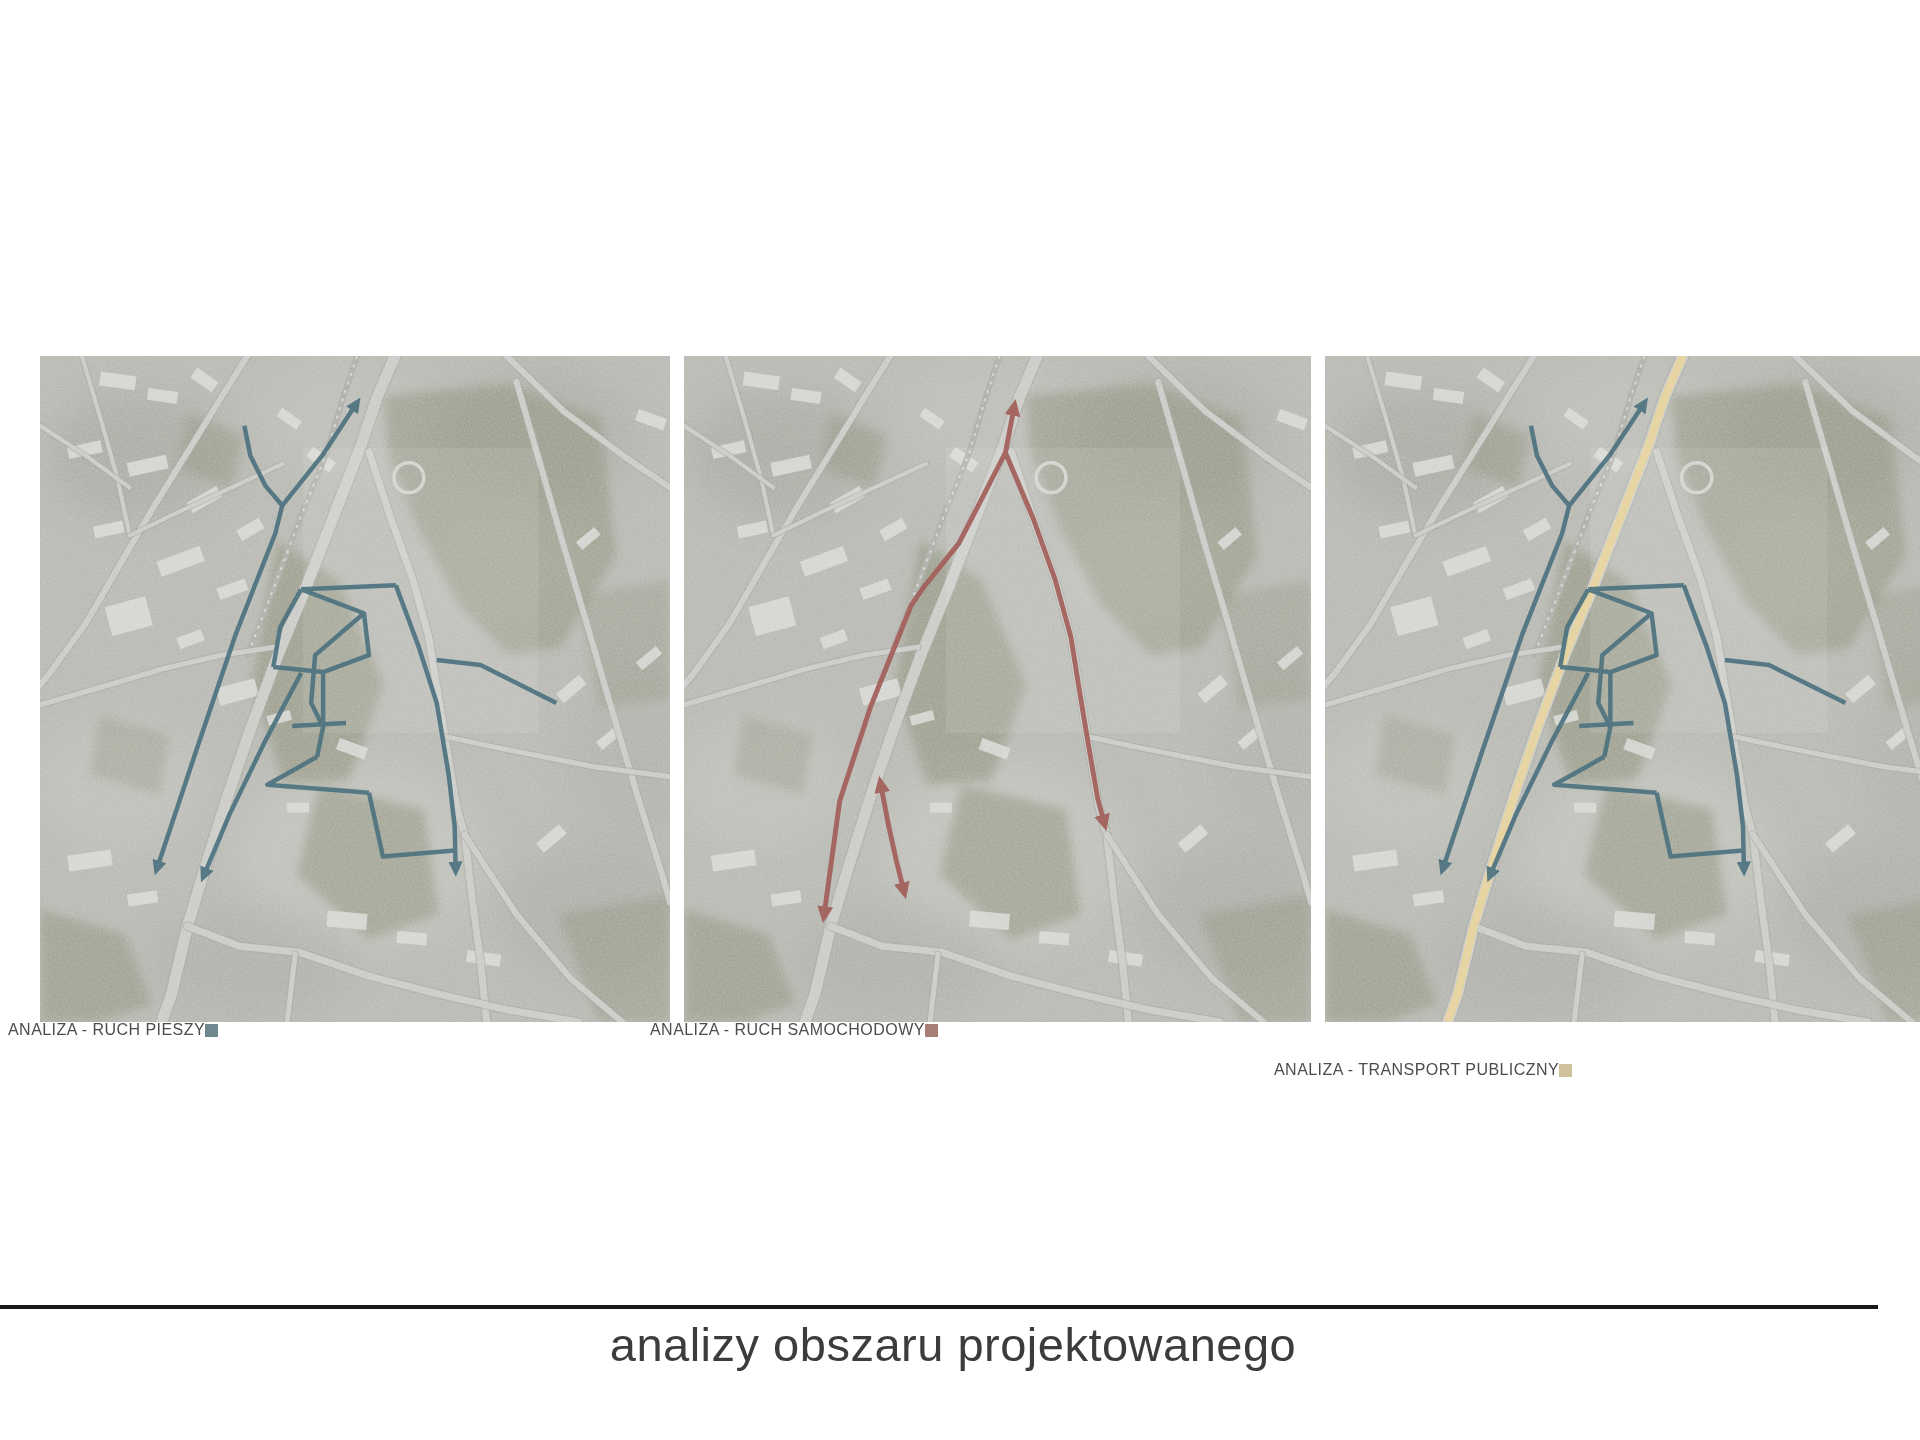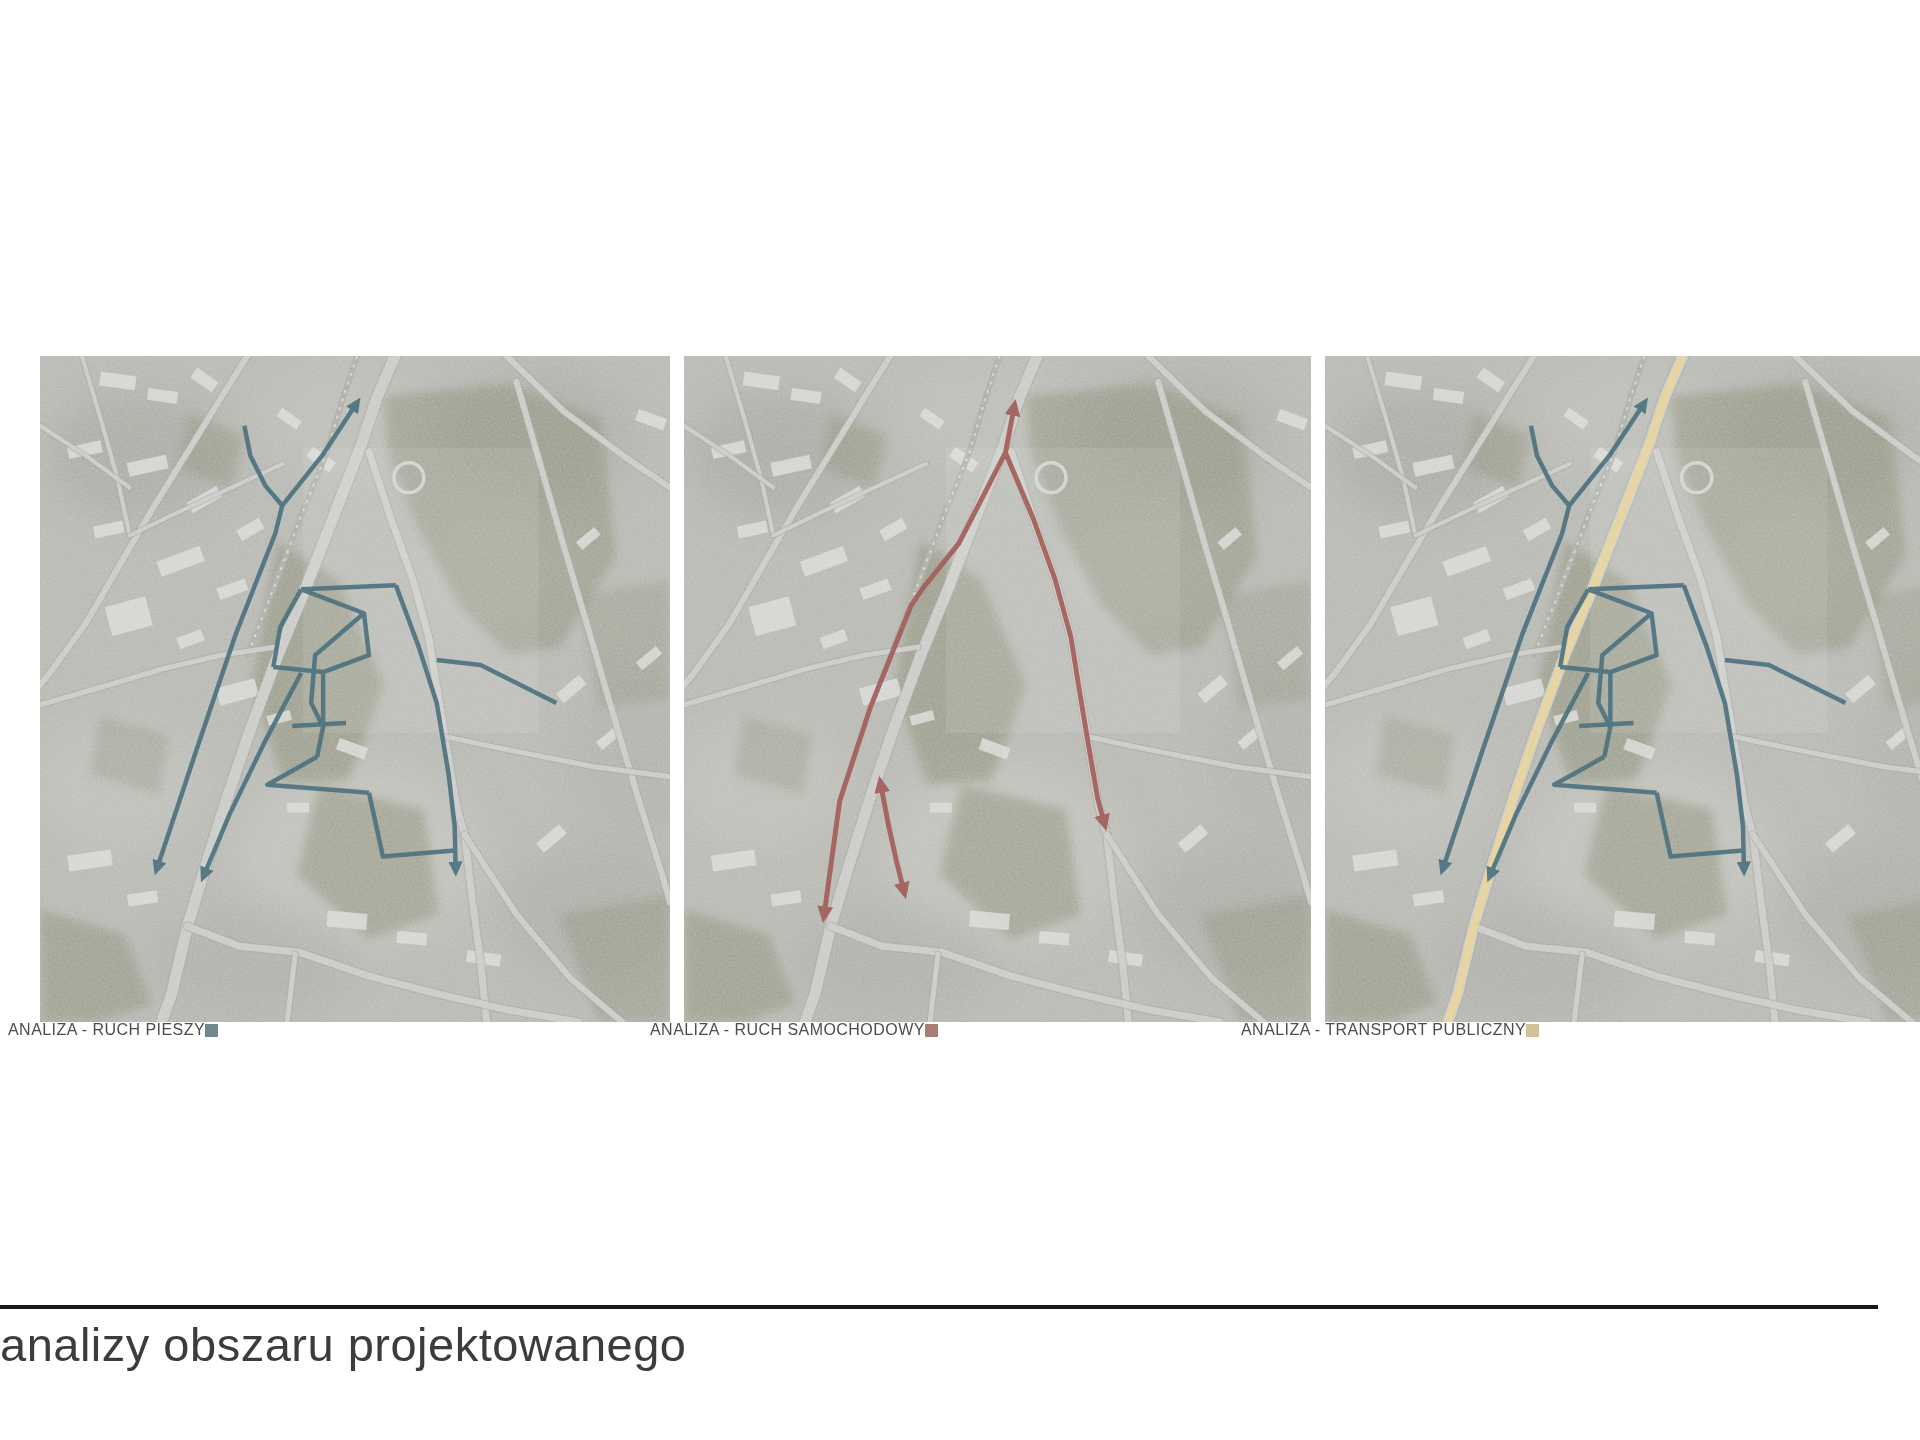--- a/index.html
+++ b/index.html
@@ -11,25 +11,25 @@
   #panel-0{left:0;width:630px;}
   #panel-1{left:644px;width:627px;}
   #panel-2{left:1285px;width:635px;}
   .map-panel svg{width:100%;height:100%;display:block;}
   .map-caption{
     position:absolute;top:1019px;height:22px;display:flex;align-items:center;gap:0;
     font-size:16px;letter-spacing:0.45px;color:#4c4c4c;font-weight:400;white-space:nowrap;
   }
   #cap-0{left:8px;}
   #cap-1{left:650px;justify-content:flex-end;}
-  #cap-2{left:1241px;}
+  #cap-2{left:1274px;margin-top:40px;}
   .swatch{width:13px;height:13px;display:inline-block;flex:0 0 auto;}
   .divider{position:absolute;top:1305px;left:0;width:1878px;height:4px;background:#181818;}
   .footer-title{
-    position:absolute;top:1318px;left:0;width:1906px;text-align:left;
+    position:absolute;top:1318px;left:0;width:1906px;text-align:center;
     font-size:47px;font-weight:300;color:#3c3c3c;letter-spacing:0.5px;line-height:1.15;
   }
 </style>
 </head>
 <body>
 
 <figure class="map-panel" id="panel-0">
   <svg id="svg-0" viewBox="0 0 632 668" preserveAspectRatio="none" xmlns="http://www.w3.org/2000/svg">
       <defs>
         <filter id="blur0" x="-30%" y="-30%" width="160%" height="160%">

